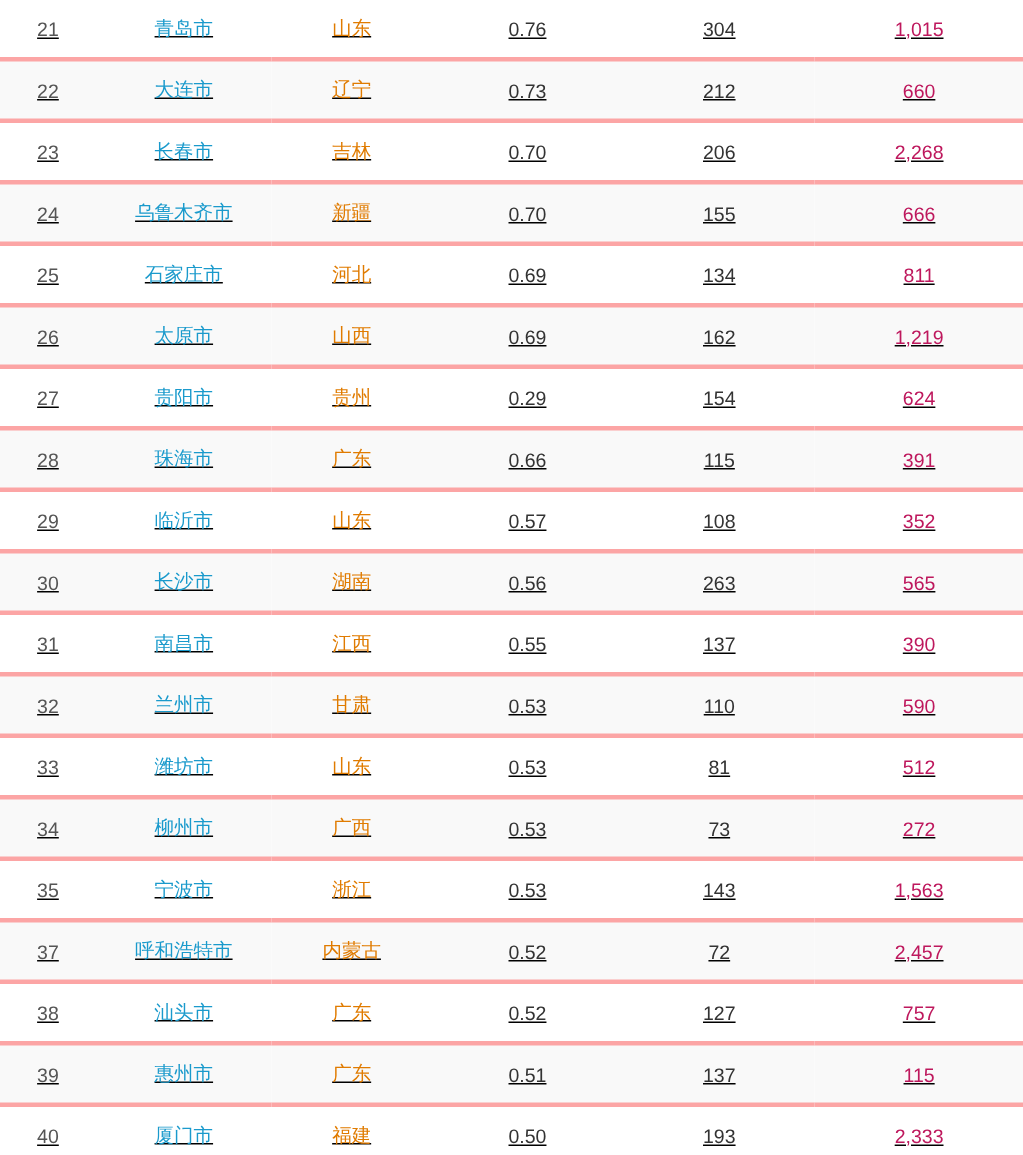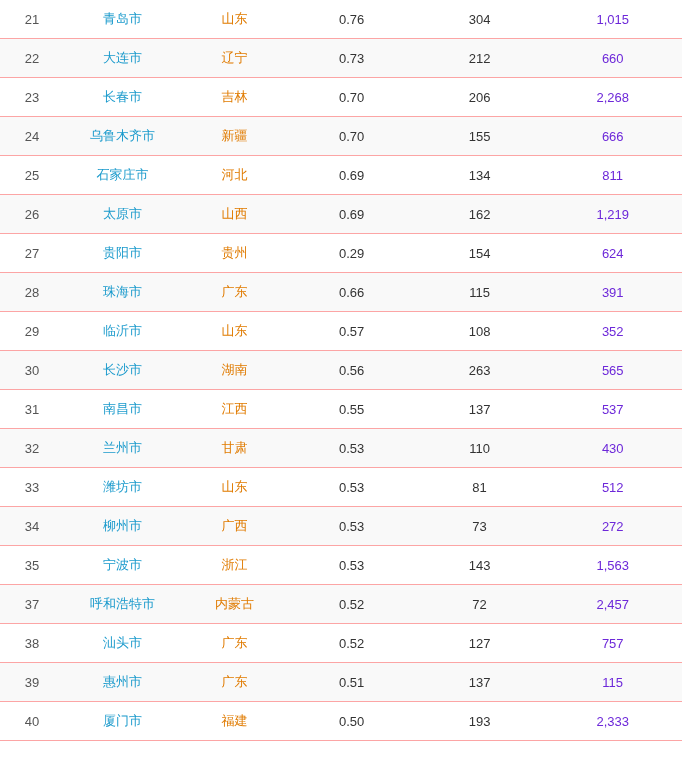--- a/index.html
+++ b/index.html
@@ -10,21 +10,22 @@
     body {
       background: #fff;
       font-family: "Microsoft YaHei", "SimHei", Arial, sans-serif;
       font-size: 13px;
     }
     table {
       width: 682px;
       border-collapse: collapse;
     }
     tr {
-      border-bottom: 1px solid #fca5a5;
+      border-bottom: 3px solid #fca5a5;
+      text-decoration: underline;
     }
     tr:nth-child(even) {
       background-color: #f9f9f9;
     }
     tr:nth-child(odd) {
       background-color: #ffffff;
     }
     td {
       padding: 10px 8px;
       text-align: center;
@@ -45,21 +46,21 @@
     td:nth-child(4) {
       color: #333;
       width: 120px;
     }
     td:nth-child(5) {
       color: #333;
       width: 120px;
       margin-top: 20px;
     }
     td:nth-child(6) {
-      color: #6d28d9;
+      color: #be185d;
       width: 130px;
     }
   </style>
 </head>
 <body>
 
 <table>
   <tbody id="table-body">
   <tr>
       <td>21</td>
@@ -140,29 +141,29 @@
       <td>0.56</td>
       <td>263</td>
       <td>565</td>
     </tr>
       <tr>
       <td>31</td>
       <td>南昌市</td>
       <td>江西</td>
       <td>0.55</td>
       <td>137</td>
-      <td>537</td>
+      <td>390</td>
     </tr>
       <tr>
       <td>32</td>
       <td>兰州市</td>
       <td>甘肃</td>
       <td>0.53</td>
       <td>110</td>
-      <td>430</td>
+      <td>590</td>
     </tr>
       <tr>
       <td>33</td>
       <td>潍坊市</td>
       <td>山东</td>
       <td>0.53</td>
       <td>81</td>
       <td>512</td>
     </tr>
       <tr>

